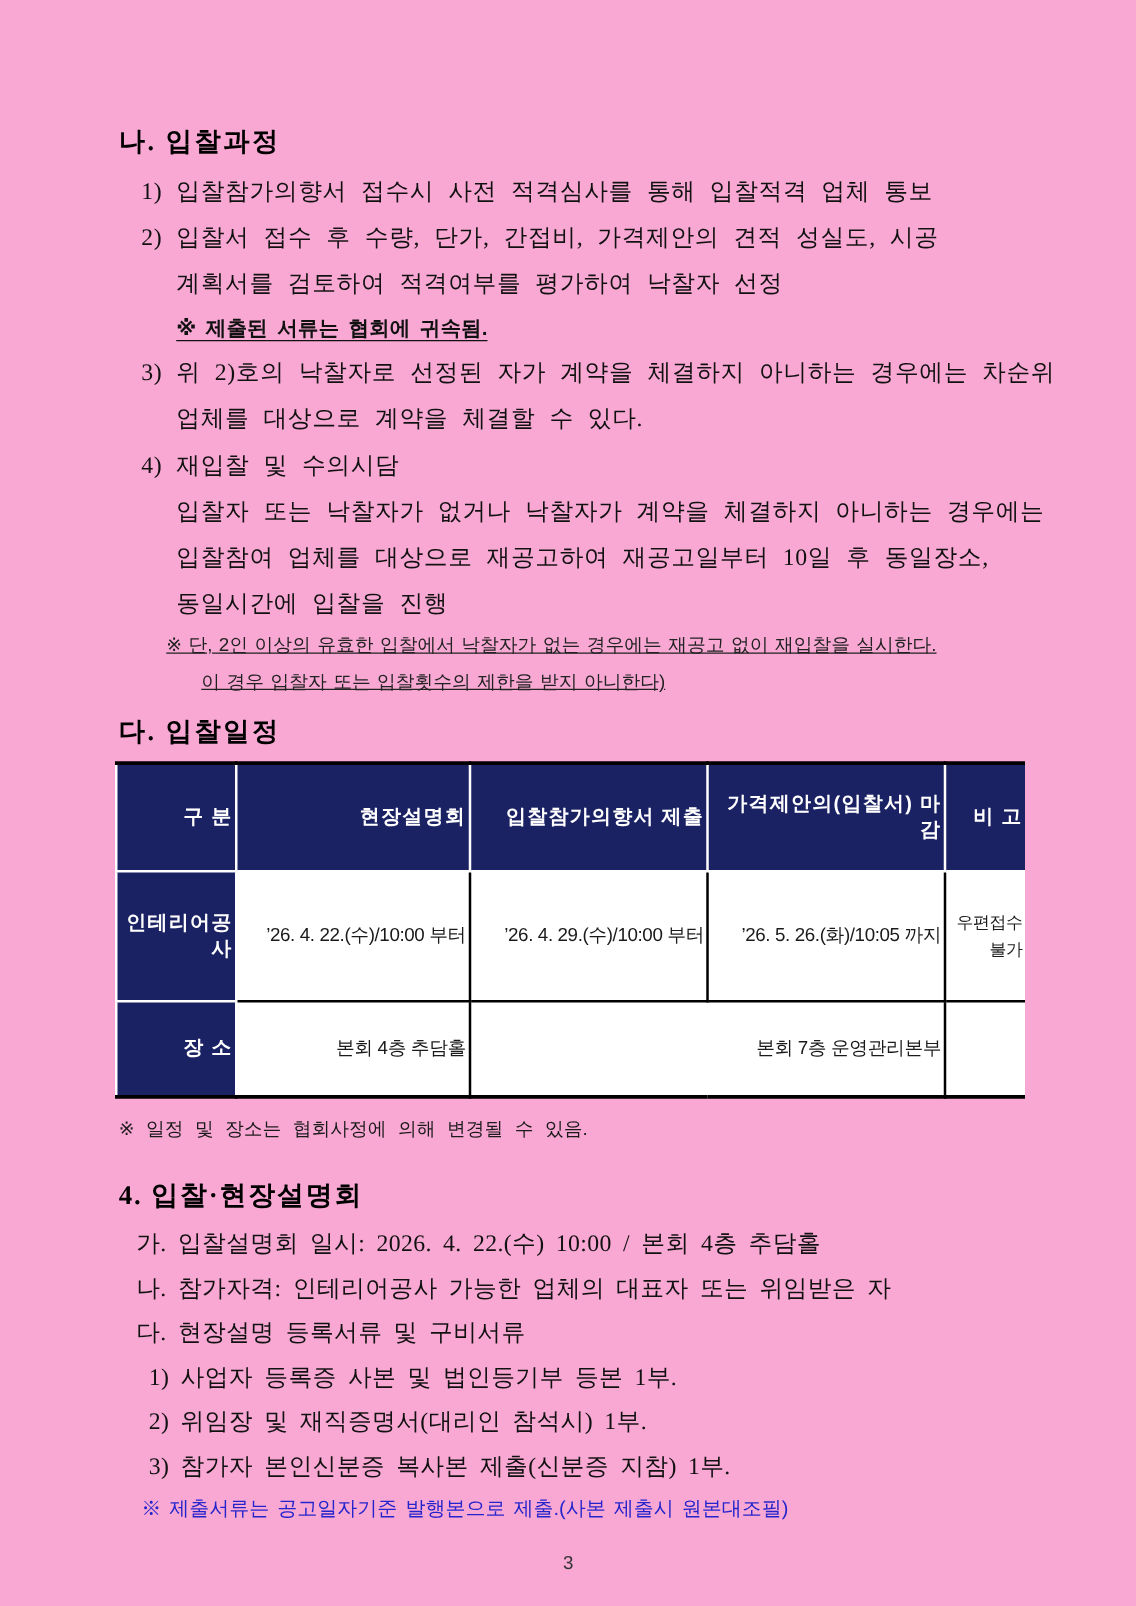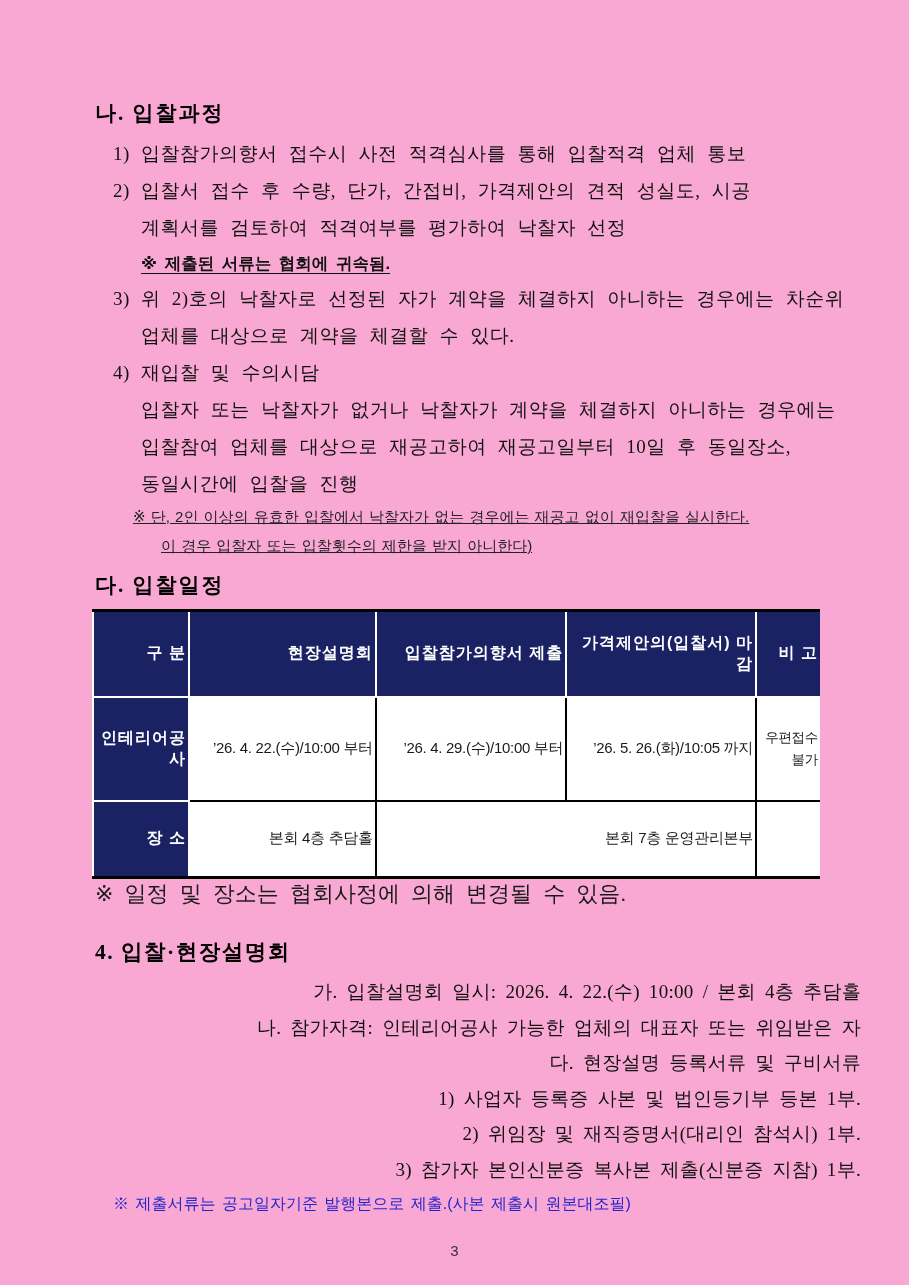--- a/index.html
+++ b/index.html
@@ -50,27 +50,28 @@
   td, th { text-align: right; vertical-align: middle; padding: 0 2px; }
   .navy {
     background: #1a2263; color: #ffffff;
     border: 2px solid #ffffff;
     font-weight: bold; font-size: 16px; letter-spacing: 1px;
   }
   .bcell { background: #ffffff; border: 2px solid #000; font-size: 15px; color: #1a1a1a; letter-spacing: -0.3px; }
   .no-right { border-right: none; }
   .remark { font-size: 13.5px; line-height: 22px; }
   .tbl-foot {
+    margin-top: 15px;
     font-family: "Liberation Sans", "DejaVu Sans", sans-serif;
-    font-size: 22px; word-spacing: 5px; color: #1a1a1a;
+    font-size: 15px; word-spacing: 5px; color: #1a1a1a;
   }
 
   .sec-4 { margin-top: 30px; }
   .sec-4 .h2 { font-size: 21.5px; margin-bottom: 9px; letter-spacing: 1.5px; }
-  .s4 { font-size: 19px; line-height: 35.5px; word-spacing: 4px; letter-spacing: 0.3px; text-align: right; }
+  .s4 { font-size: 19px; line-height: 35.5px; word-spacing: 4px; letter-spacing: 0.3px; }
   .ga  { padding-left: 14px; }
   .num { padding-left: 24px; }
   .blue-note {
     padding-left: 18px; margin-top: 2px;
     font-family: Liberation Sans, sans-serif;
     font-size: 16px; line-height: 30px; color: #2424cc; word-spacing: 2px;
   }
   .page-num {
     position: absolute; bottom: 26px; left: 0; right: 0;
     text-align: center; font-size: 15px; color: #333;

